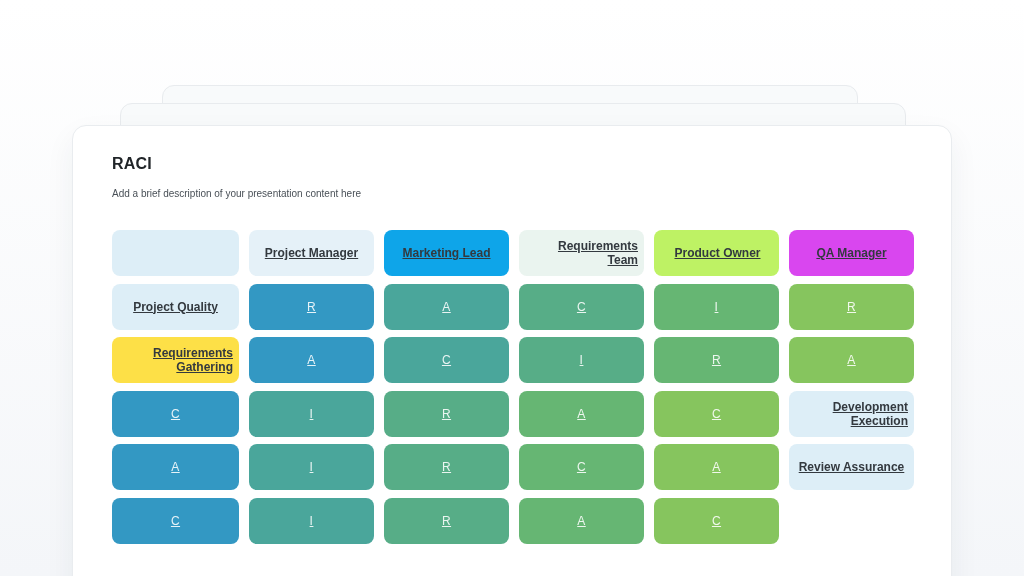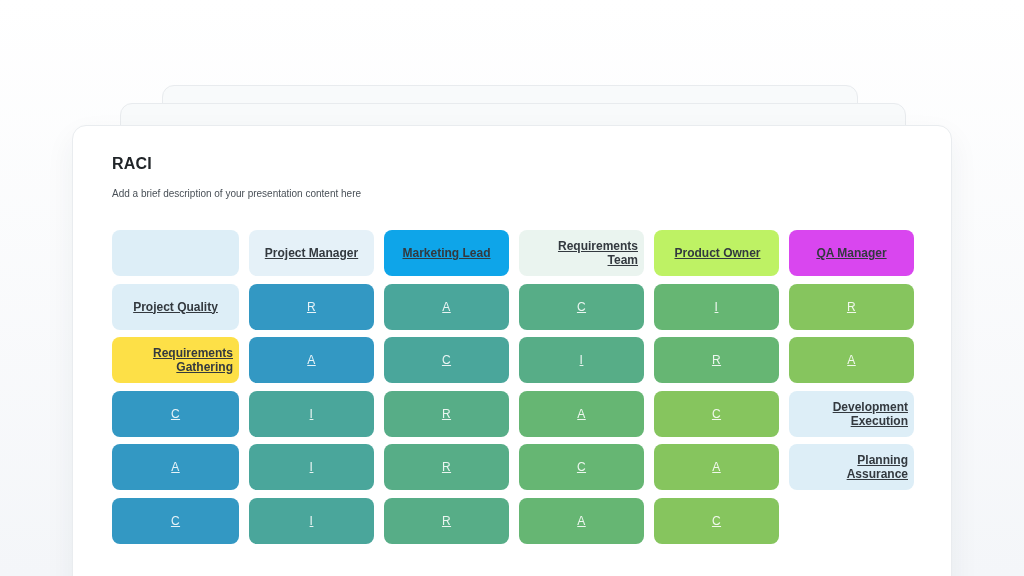--- a/index.html
+++ b/index.html
@@ -123,21 +123,21 @@
         <div class="cell val" style="background: rgb(74, 166, 155);">I</div>
         <div class="cell val" style="background: rgb(87, 173, 135);">R</div>
         <div class="cell val" style="background: rgb(102, 182, 115);">A</div>
         <div class="cell val" style="background: rgb(134, 197, 94);">C</div>
         <div class="cell hdr" style="background: rgb(221, 238, 247); padding-left: 39px;">Development Execution</div>
         <div class="cell val" style="background: rgb(51, 152, 195);">A</div>
         <div class="cell val" style="background: rgb(74, 166, 155);">I</div>
         <div class="cell val" style="background: rgb(87, 173, 135);">R</div>
         <div class="cell val" style="background: rgb(102, 182, 115);">C</div>
         <div class="cell val" style="background: rgb(134, 197, 94);">A</div>
-        <div class="cell hdr" style="background: rgb(221, 238, 247);">Planning Assurance</div>
+        <div class="cell hdr" style="background: rgb(221, 238, 247);">Review Assurance</div>
         <div class="cell val" style="background: rgb(51, 152, 195);">C</div>
         <div class="cell val" style="background: rgb(74, 166, 155);">I</div>
         <div class="cell val" style="background: rgb(87, 173, 135);">R</div>
         <div class="cell val" style="background: rgb(102, 182, 115);">A</div>
         <div class="cell val" style="background: rgb(134, 197, 94);">C</div>
       </div>
   </div>
 </div>
 
 </body></html>

